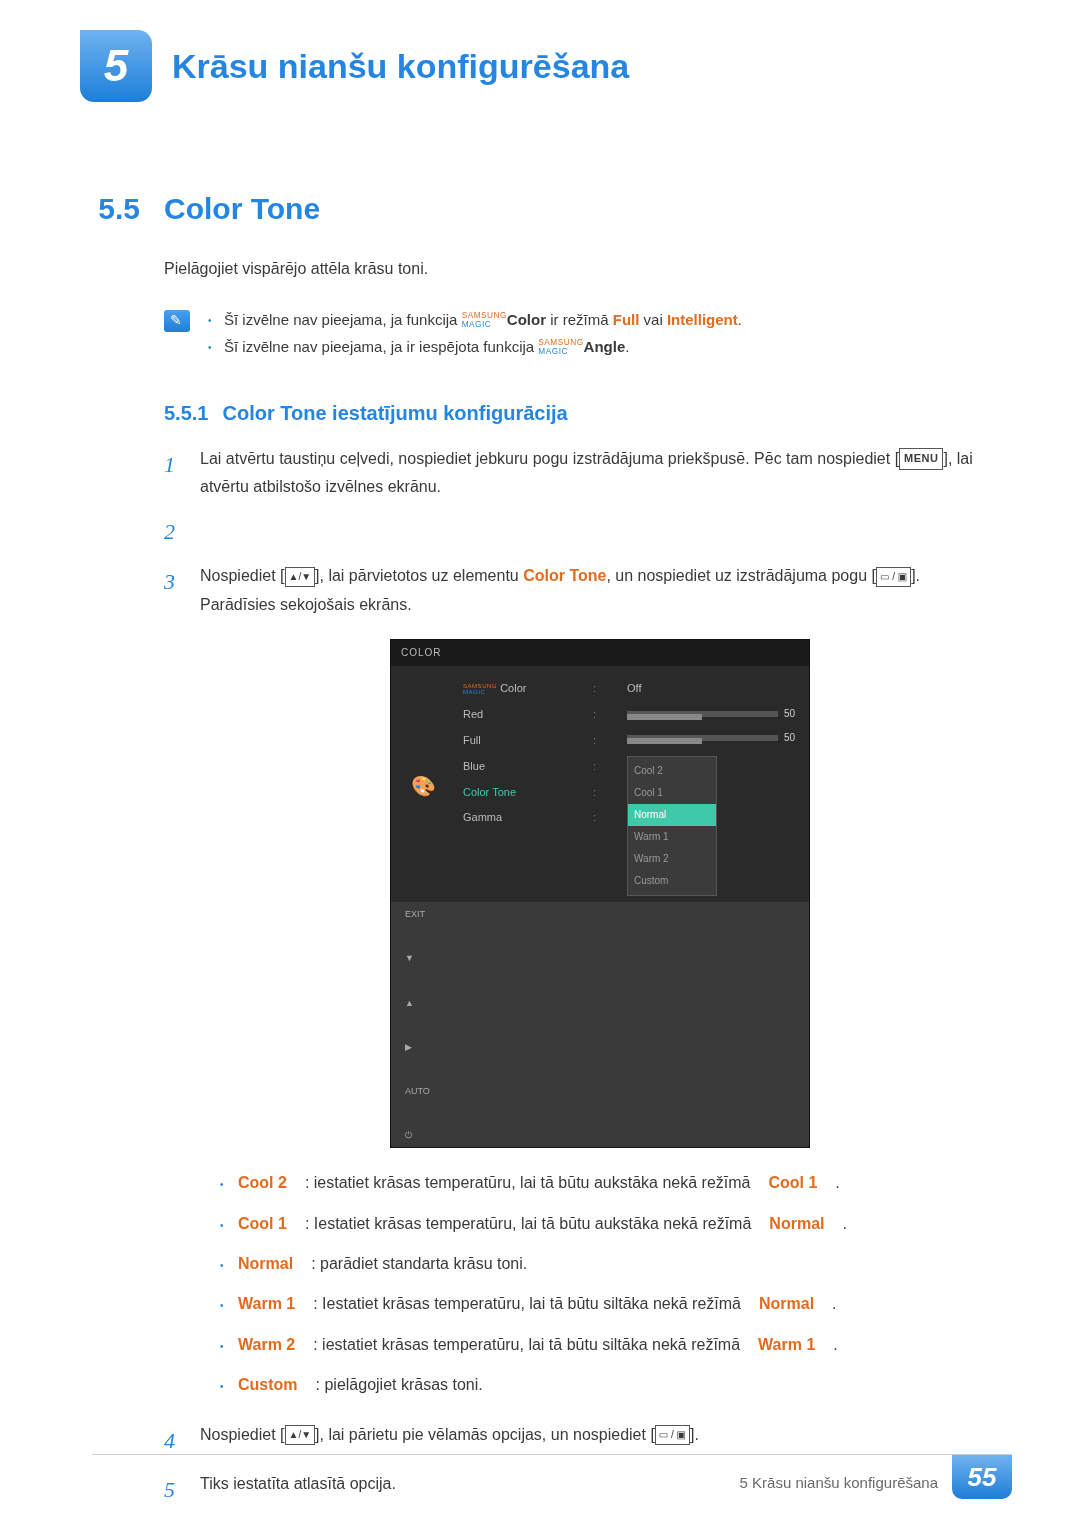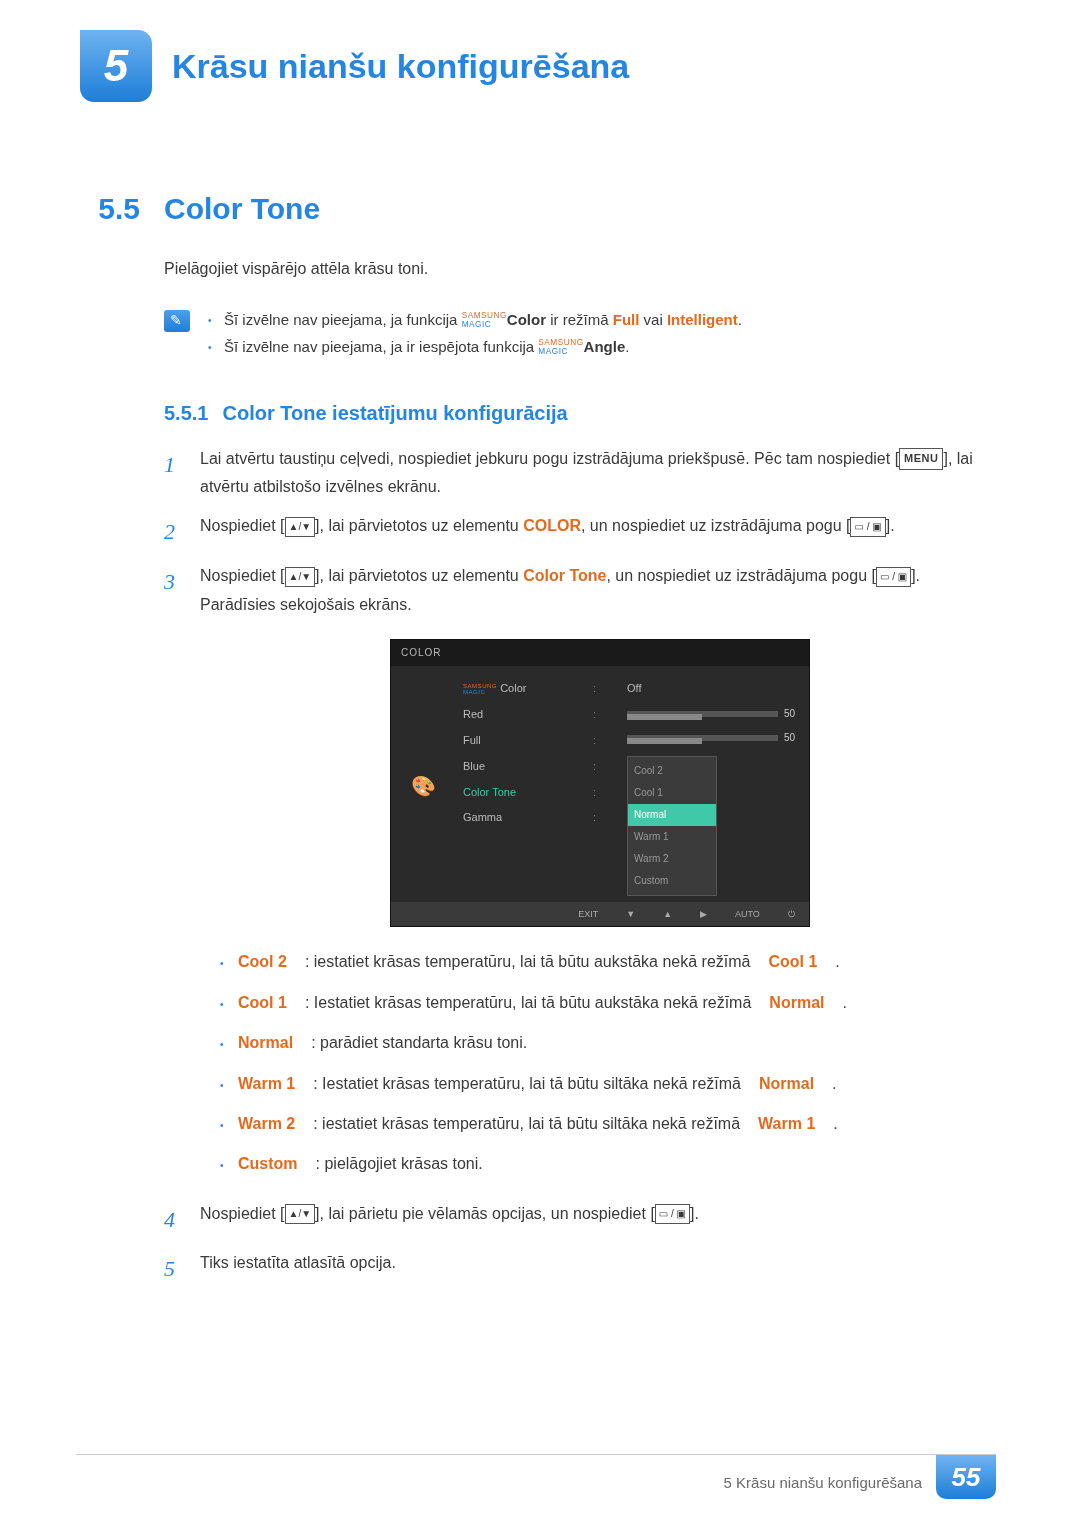--- a/index.html
+++ b/index.html
@@ -206,20 +206,21 @@
   .dropdown div { padding: 2px 6px; color: #999; }
   .dropdown .sel { background: #3fc9a8; color: #fff; }
   .osd-nav {
     background: #3a3a3a;
     display: flex;
     justify-content: flex-end;
     gap: 28px;
     padding: 4px 14px;
     font-size: 9px;
     color: #aaa;
+    flex-direction: column;
   }
   .bullets { list-style: none; margin: 4px 0 0 20px; }
   .bullets li {
     font-size: 16px;
     line-height: 1.9;
     color: #3a3a3a;
     position: relative;
     padding-left: 18px;
   }
   .bullets li::before {
@@ -231,21 +232,21 @@
     top: 7px;
   }
   .footer {
     position: absolute;
     bottom: 28px;
     right: 0;
     display: flex;
     align-items: center;
     border-top: 1px solid #ccc;
     width: calc(100% - 160px);
-    left: 76px;
+    left: 92px;
     padding-top: 0;
     justify-content: flex-end;
   }
   .footer-text {
     font-size: 15px;
     color: #6a6a6a;
     padding: 10px 14px 0 0;
   }
   .page-badge {
     width: 60px;
@@ -295,23 +296,20 @@
 
 <ol class="steps">
   <li>
     <span class="step-num">1</span>
     <div>
       <span>Lai atvērtu taustiņu ceļvedi, nospiediet jebkuru pogu izstrādājuma priekšpusē. Pēc tam nospiediet [</span><span class="menu-label">MENU</span><span>], lai atvērtu atbilstošo izvēlnes ekrānu.</span>
     </div>
   </li>
   <li>
     <span class="step-num">2</span>
-    <div>
-      <span>Nospiediet [</span><span class="arrow-pair">▲/▼</span><span>], lai pārvietotos uz elementu </span><span class="orange">COLOR</span><span>, un nospiediet uz izstrādājuma pogu [</span><span class="arrow-pair">▭ / ▣</span><span>].</span>
-    </div>
   </li>
   <li>
     <span class="step-num">3</span>
     <div>
       <span>Nospiediet [</span><span class="arrow-pair">▲/▼</span><span>], lai pārvietotos uz elementu </span><span class="orange">Color Tone</span><span>, un nospiediet uz izstrādājuma pogu [</span><span class="arrow-pair">▭ / ▣</span><span>]. Parādīsies sekojošais ekrāns.</span>
 
       
       <div class="osd">
         <div class="osd-title">COLOR</div>
         <div class="osd-body">

